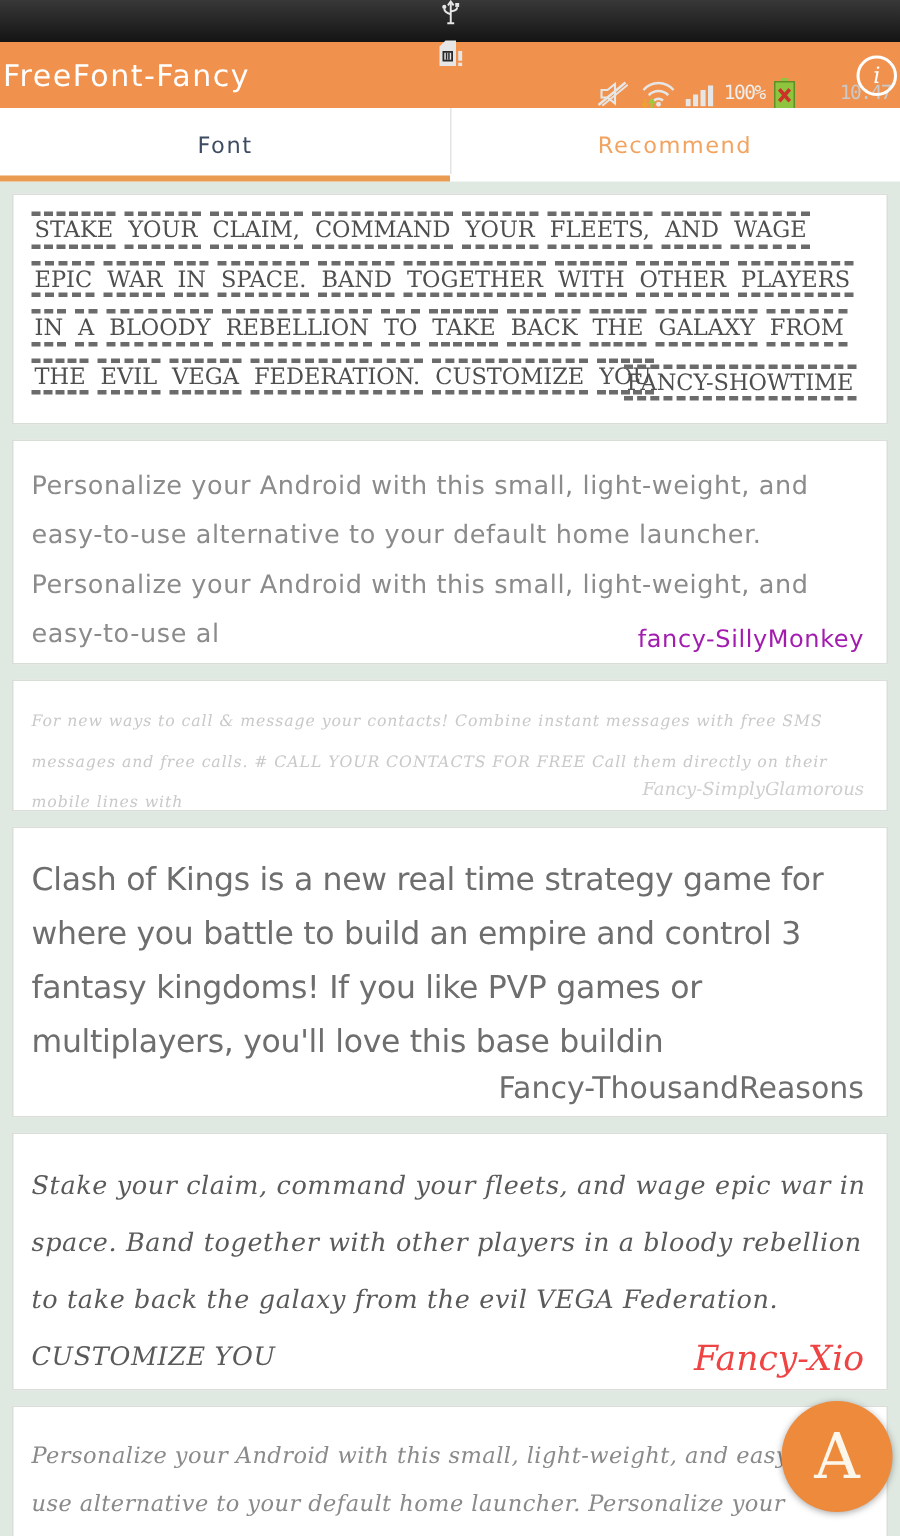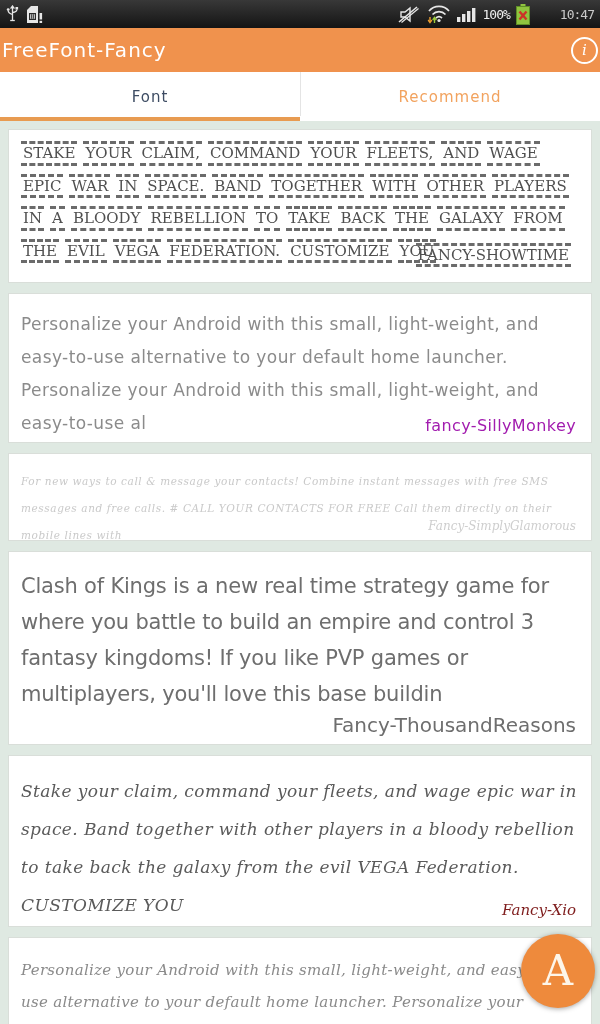--- a/index.html
+++ b/index.html
@@ -2,21 +2,21 @@
 <html style="--accent: #F0924D; --tab-active-text: #3D4C63; --tab-inactive-text: #F2A35F; --tab-underline: #E89B51; --content-bg: #DFE9E2; --card-border: #D9DED9; --fab-bg: #EE8A3C;"><head>
 <meta charset="utf-8">
 <style>
   * { margin:0; padding:0; box-sizing:border-box; }
   html,body { width:600px; height:1024px; overflow:hidden; background:#000;
               font-family:"DejaVu Sans", sans-serif; }
   .screen { position:relative; width:600px; height:1024px; background:var(--content-bg,#DFE9E2); }
 
   
   .status-bar { height:28px; background:linear-gradient(#383838,#141414);
-    display:flex; align-items:center; padding:0 6px; gap:7px; }
+    display:flex; align-items:center; padding:0 6px; gap:7px;flex-direction:column; }
   .sb-right { margin-left:auto; display:flex; align-items:center; gap:6px; }
   .sb-time { color:#c9c9c9; font-family:"DejaVu Sans Mono", monospace; font-size:13px; letter-spacing:-1px;margin-left:24px; }
   .sb-pct  { color:#eeeeee; font-size:13px; font-family:"DejaVu Sans Mono", monospace; letter-spacing:-1px; }
   .sb-ic { display:flex; align-items:center; }
 
   
   .app-bar { height:44px; background:var(--accent,#F0924D); display:flex; align-items:center;
     padding:0 2px; }
   .app-title { color:#ffffff; font-size:20px; letter-spacing:1px; }
   .info-btn { margin-left:auto; width:27px; height:27px; border:2px solid #fff; border-radius:50%;
@@ -53,21 +53,21 @@
   .f-simplyglam { font-family:"DejaVu Serif", serif; font-style:italic; font-size:10.5px;
     color:#c9c9c9; line-height:27px; letter-spacing:.6px; padding-top:6px; }
   .n-simplyglam { font-family:"DejaVu Serif", serif; font-style:italic; font-size:12px; color:#cecece; }
 
   .f-thousand { font-family:"DejaVu Sans", sans-serif; font-size:21px; color:#6e6e6e;
     line-height:36px; letter-spacing:-.2px; padding-top:8px; }
   .n-thousand { font-size:20px; color:#6e6e6e; }
 
   .f-xio { font-family:"DejaVu Serif", serif; font-style:italic; font-size:17px; color:#5a5a5a;
     line-height:38px; letter-spacing:.4px; padding-top:8px; }
-  .n-xio { font-family:"DejaVu Serif", serif; font-style:italic; font-size:15px; color:#7f1d1d; }
+  .n-xio { font-family:"DejaVu Serif", serif; font-style:italic; font-size:23px; color:#ef4444; }
 
   .f-script6 { font-family:"DejaVu Serif", serif; font-style:italic; font-size:15px; color:#8a8a8a;
     line-height:32px; letter-spacing:.3px; padding-top:8px; }
 
   
   .fab { position:absolute; left:521px; top:934px; width:74px; height:74px; border-radius:50%;
     background:var(--fab-bg,#EE8A3C); display:flex; align-items:center; justify-content:center;
     box-shadow:0 1px 5px rgba(0,0,0,.35); cursor:pointer; }
   .fab-label { color:#fdf6ea; font-family:"DejaVu Serif", serif; font-size:42px; line-height:1; }
 

